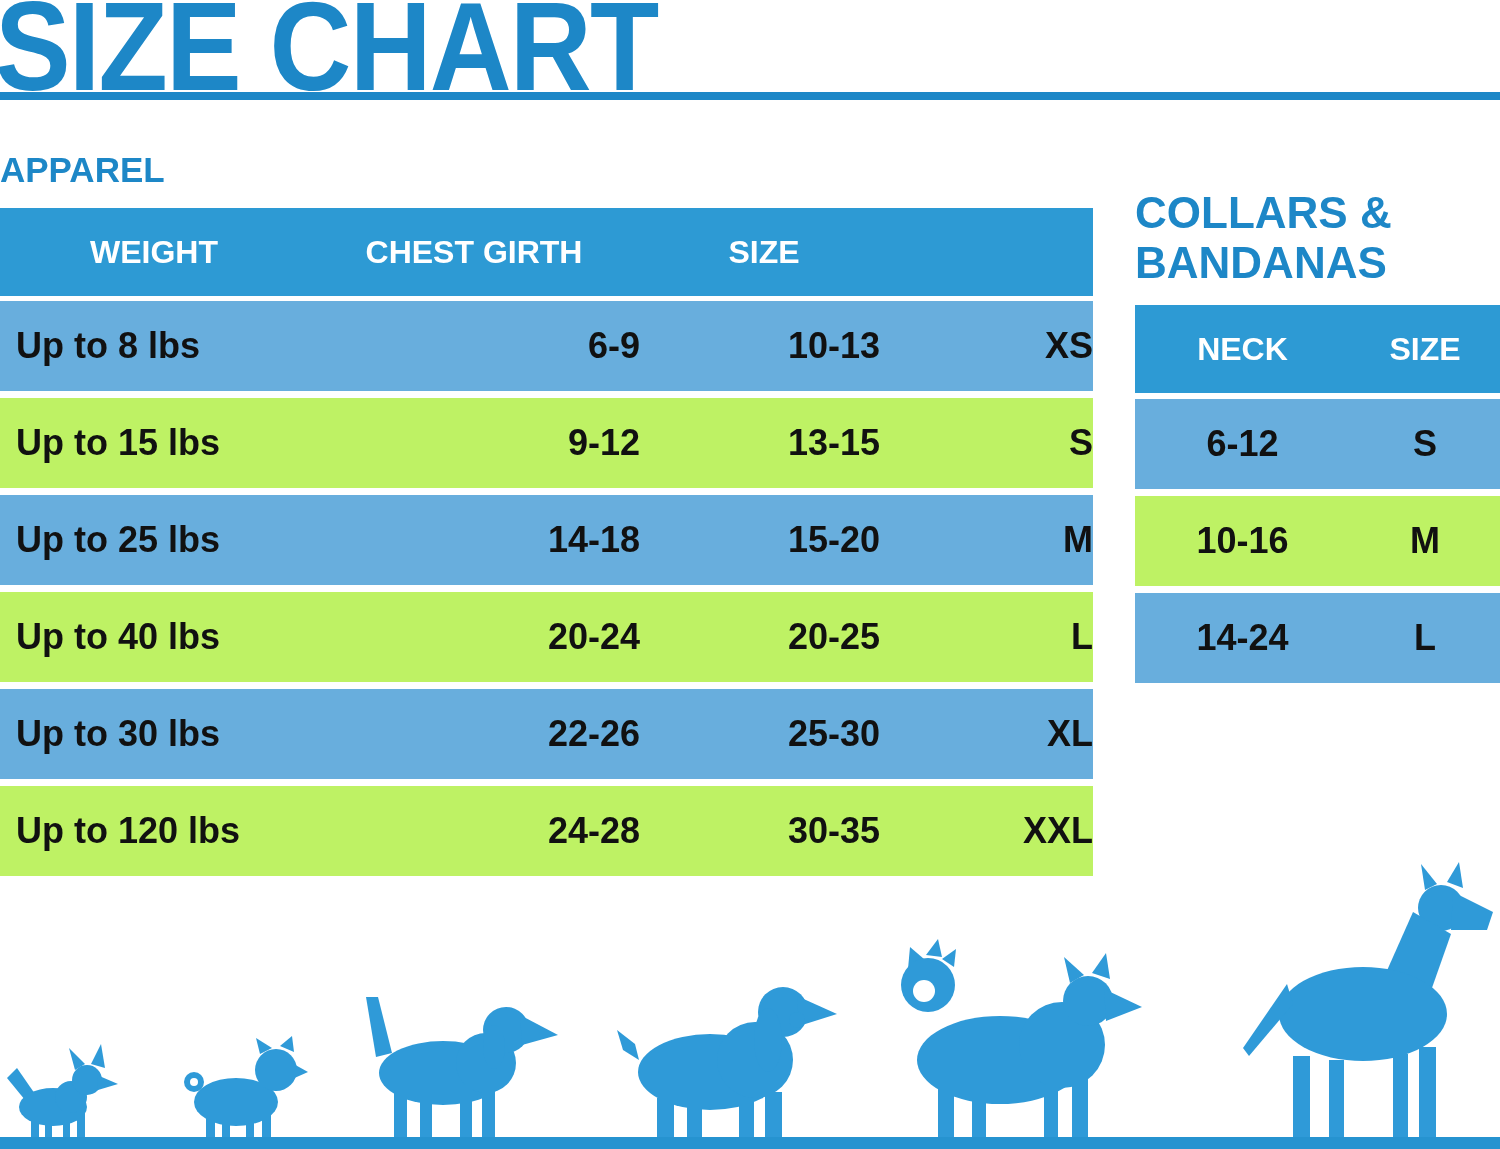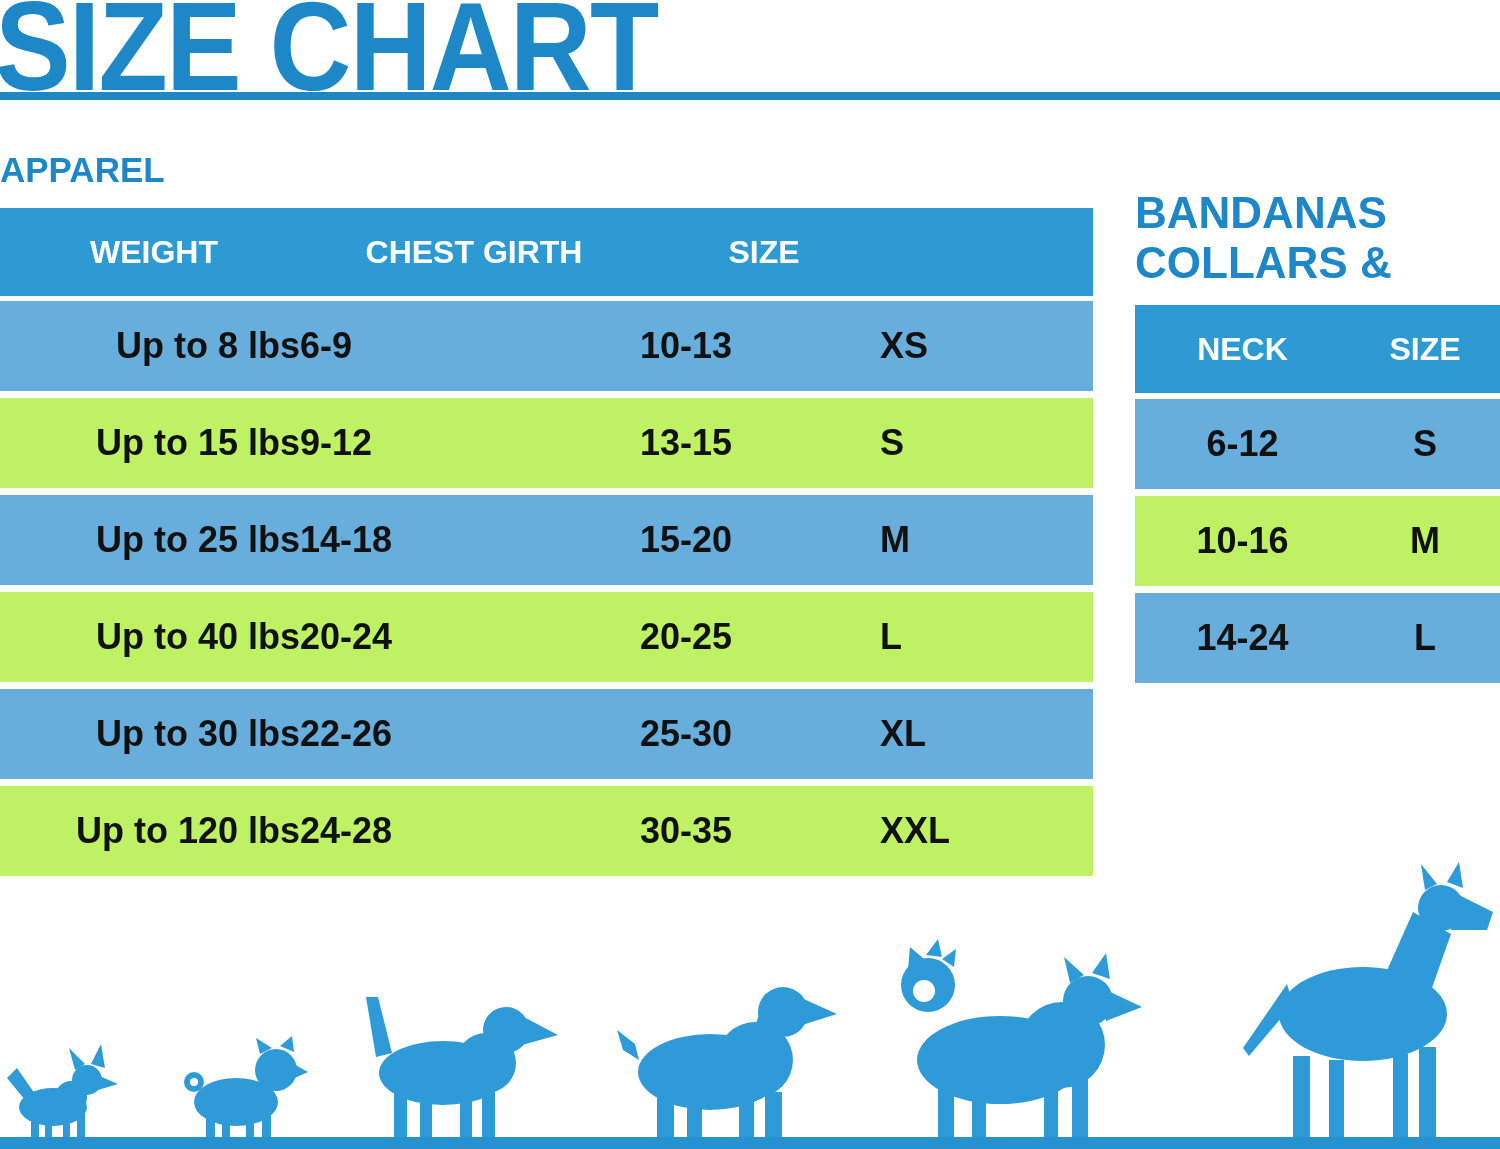--- a/index.html
+++ b/index.html
@@ -42,22 +42,22 @@
   }
   .a-header {
     height:88px; background:#2d9ad4; color:#ffffff;
     font-size:32px; font-weight:bold; margin-bottom:5px;
   }
   .a-header span { text-align:center;padding-left:8px; }
   .a-row {
     height:90px; margin-bottom:7px;
     font-size:36px; font-weight:bold; color:#111111;
   }
-  .a-row span { text-align:left; }
-  .a-row .c-weight { text-align:right; }
+  .a-row span { text-align:right; }
+  .a-row .c-weight { text-align:left; padding-left:16px; }
   .row-medium { background:#68aedd; }
   .row-light  { background:#bef264; }
   
   .collars-table { position:absolute; left:1135px; top:305px; width:374px; }
   .c-grid {
     display:grid; grid-template-columns:215px 150px; align-items:center;
   }
   .c-header {
     height:88px; background:#2d9ad4; color:#ffffff;
     font-size:32px; font-weight:bold; margin-bottom:6px;
@@ -133,22 +133,22 @@
     </div>
     <div class="a-grid a-row row-light">
       <span class="c-weight">Up to 120 lbs</span>
       <span class="c-back">24-28</span>
       <span class="c-chest">30-35</span>
       <span class="c-size">XXL</span>
     </div>
   </div>
 
   <div class="collars-heading">
+    <div>COLLARS &amp;</div>
     <div>BANDANAS</div>
-    <div>COLLARS &amp;</div>
   </div>
 
   <div class="collars-table">
     <div class="c-grid c-header">
       <span>NECK</span>
       <span>SIZE</span>
     </div>
     <div class="c-grid c-row row-medium">
       <span>6-12</span>
       <span>S</span>

